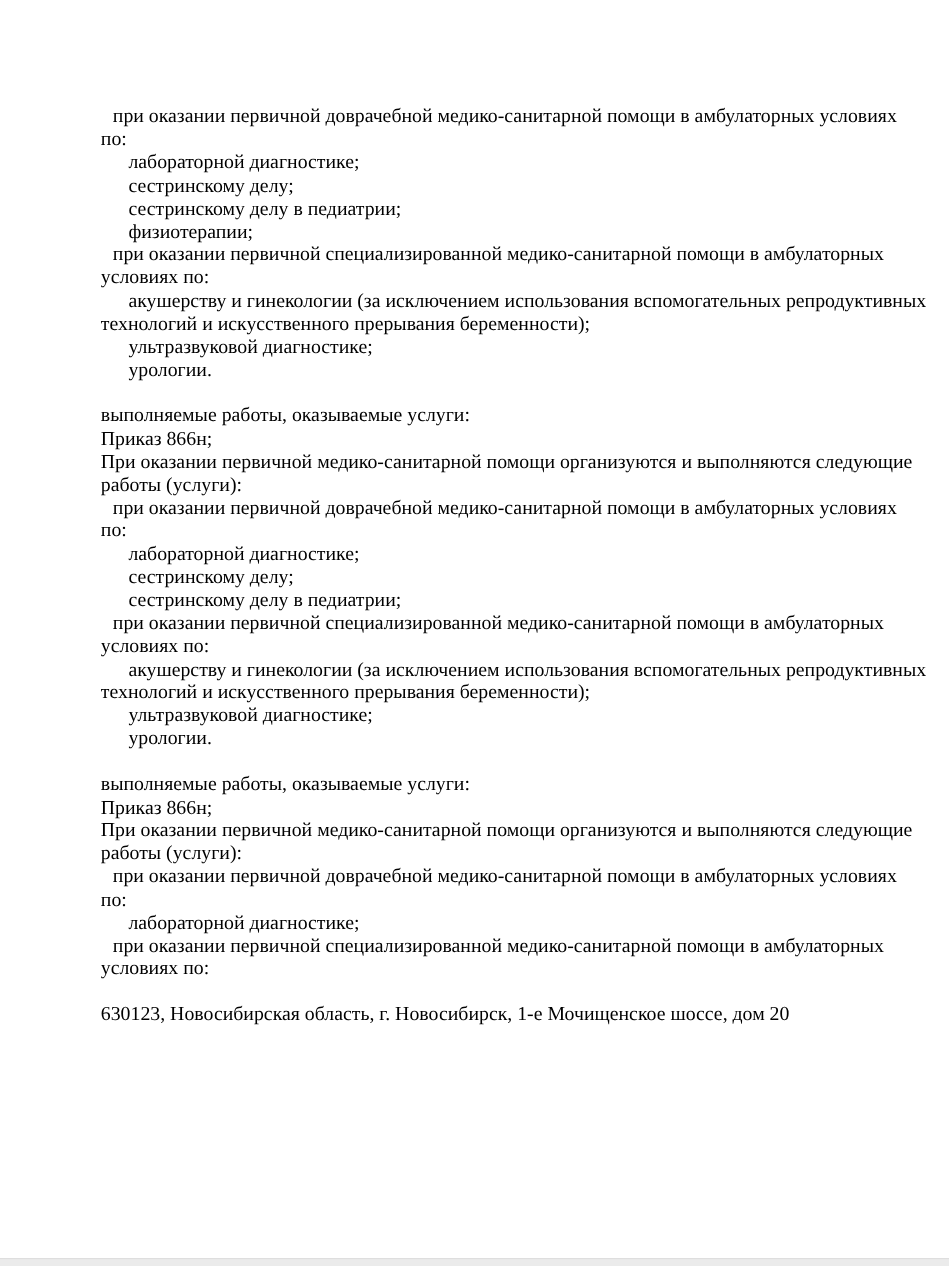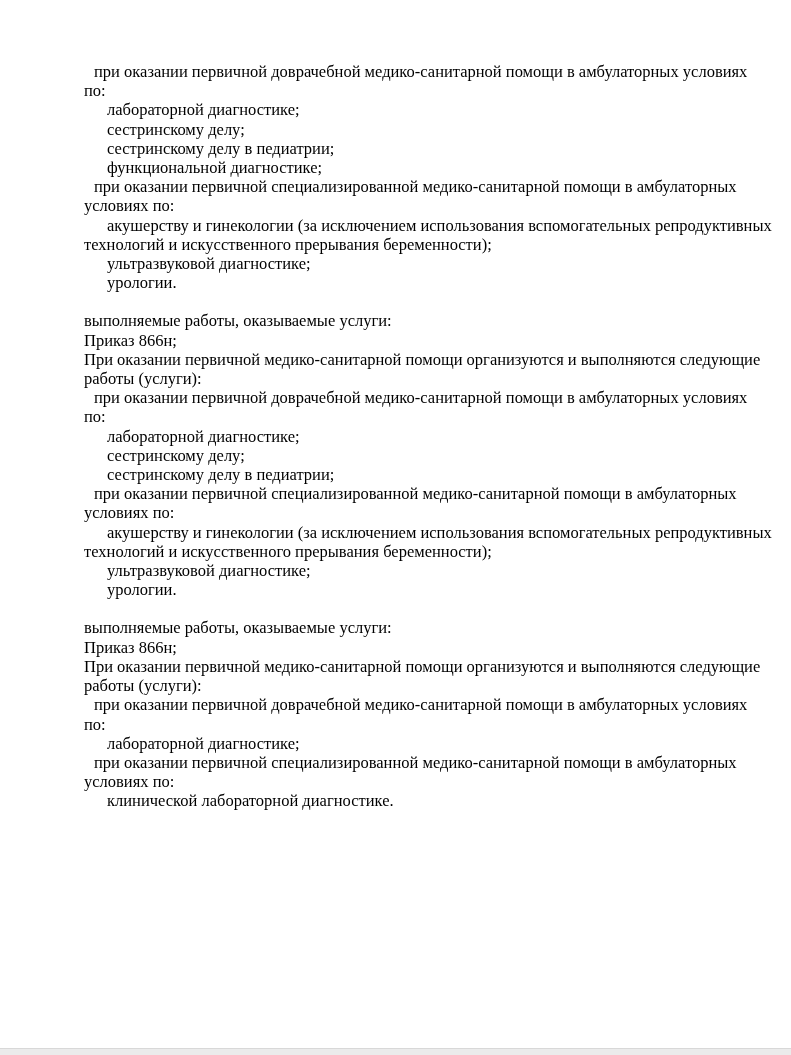--- a/index.html
+++ b/index.html
@@ -11,20 +11,21 @@
     width: 791px;
     height: 1055px;
     overflow: hidden;
     font-family: "Liberation Serif", "DejaVu Serif", serif;
     font-size: 16.5px;
     color: #000000;
     position: relative;
   }
   .page {
     padding: 62px 40px 0 84px;
+    margin-top: 25px;
   }
   .section {
     margin-top: 19px;
   }
   .section:first-child {
     margin-top: 0;
   }
   .line {
     line-height: 19.2px;
     white-space: pre;
@@ -46,21 +47,21 @@
 <body>
 
 <div class="page">
   <div id="doc-body">
       <div class="section">
         <div class="line indent-1">при оказании первичной доврачебной медико-санитарной помощи в амбулаторных условиях</div>
         <div class="line indent-0">по:</div>
         <div class="line indent-2">лабораторной диагностике;</div>
         <div class="line indent-2">сестринскому делу;</div>
         <div class="line indent-2">сестринскому делу в педиатрии;</div>
-        <div class="line indent-2">функциональной диагностике;</div>
+        <div class="line indent-2">физиотерапии;</div>
         <div class="line indent-1">при оказании первичной специализированной медико-санитарной помощи в амбулаторных</div>
         <div class="line indent-0">условиях по:</div>
         <div class="line indent-2">акушерству и гинекологии (за исключением использования вспомогательных репродуктивных</div>
         <div class="line indent-0">технологий и искусственного прерывания беременности);</div>
         <div class="line indent-2">ультразвуковой диагностике;</div>
         <div class="line indent-2">урологии.</div>
       </div>
       <div class="section">
         <div class="line indent-0">выполняемые работы, оказываемые услуги:</div>
         <div class="line indent-0">Приказ 866н;</div>
@@ -81,18 +82,20 @@
       <div class="section">
         <div class="line indent-0">выполняемые работы, оказываемые услуги:</div>
         <div class="line indent-0">Приказ 866н;</div>
         <div class="line indent-0">При оказании первичной медико-санитарной помощи организуются и выполняются следующие</div>
         <div class="line indent-0">работы (услуги):</div>
         <div class="line indent-1">при оказании первичной доврачебной медико-санитарной помощи в амбулаторных условиях</div>
         <div class="line indent-0">по:</div>
         <div class="line indent-2">лабораторной диагностике;</div>
         <div class="line indent-1">при оказании первичной специализированной медико-санитарной помощи в амбулаторных</div>
         <div class="line indent-0">условиях по:</div>
-        <div class="line indent-2">клинической лабораторной диагностике.</div>
+      </div>
+      <div class="section">
+        <div class="line indent-0">630123, Новосибирская область, г. Новосибирск, 1-е Мочищенское шоссе, дом 20</div>
       </div>
     </div>
 </div>
 
 <div class="hscrollbar-track"></div>
 
 </body></html>

